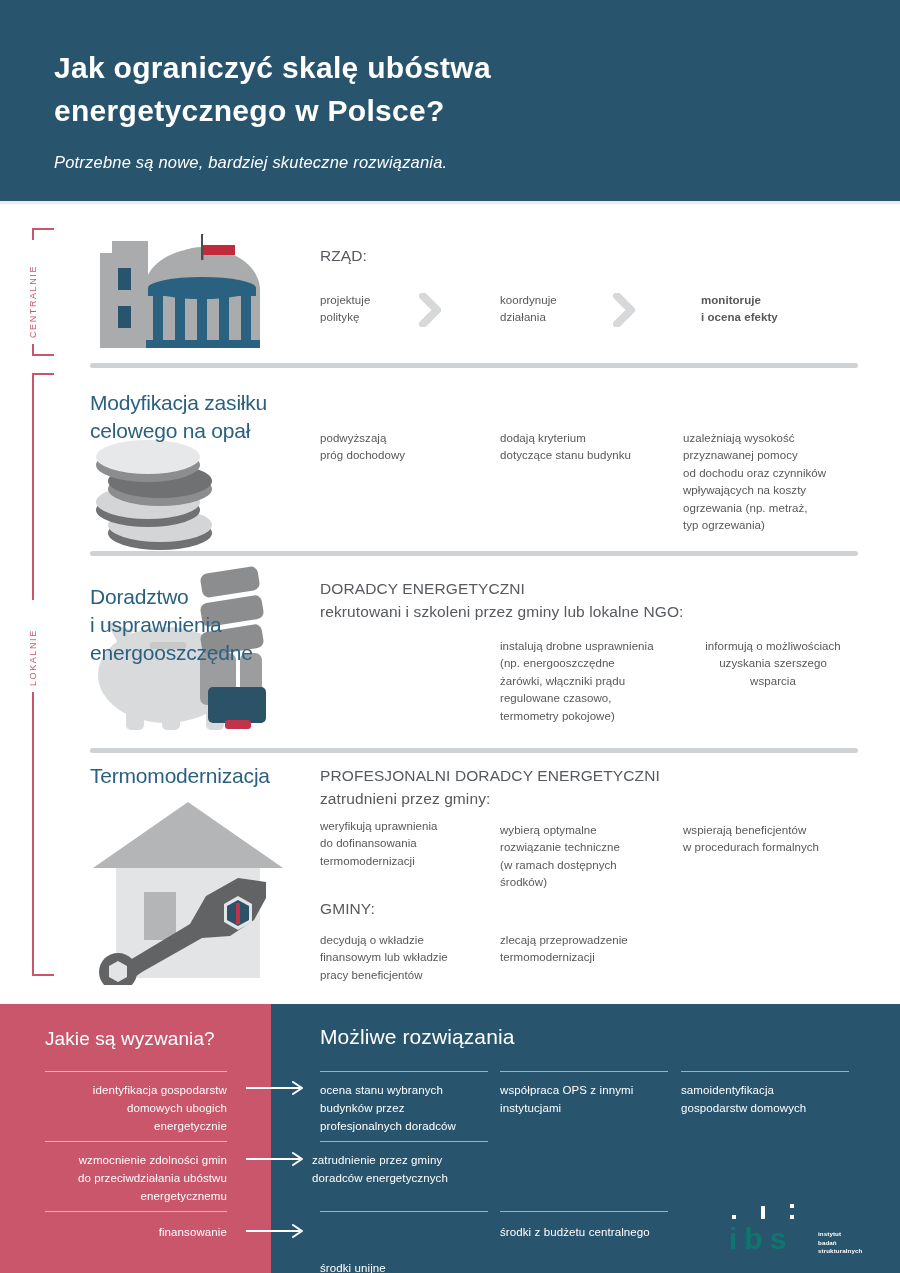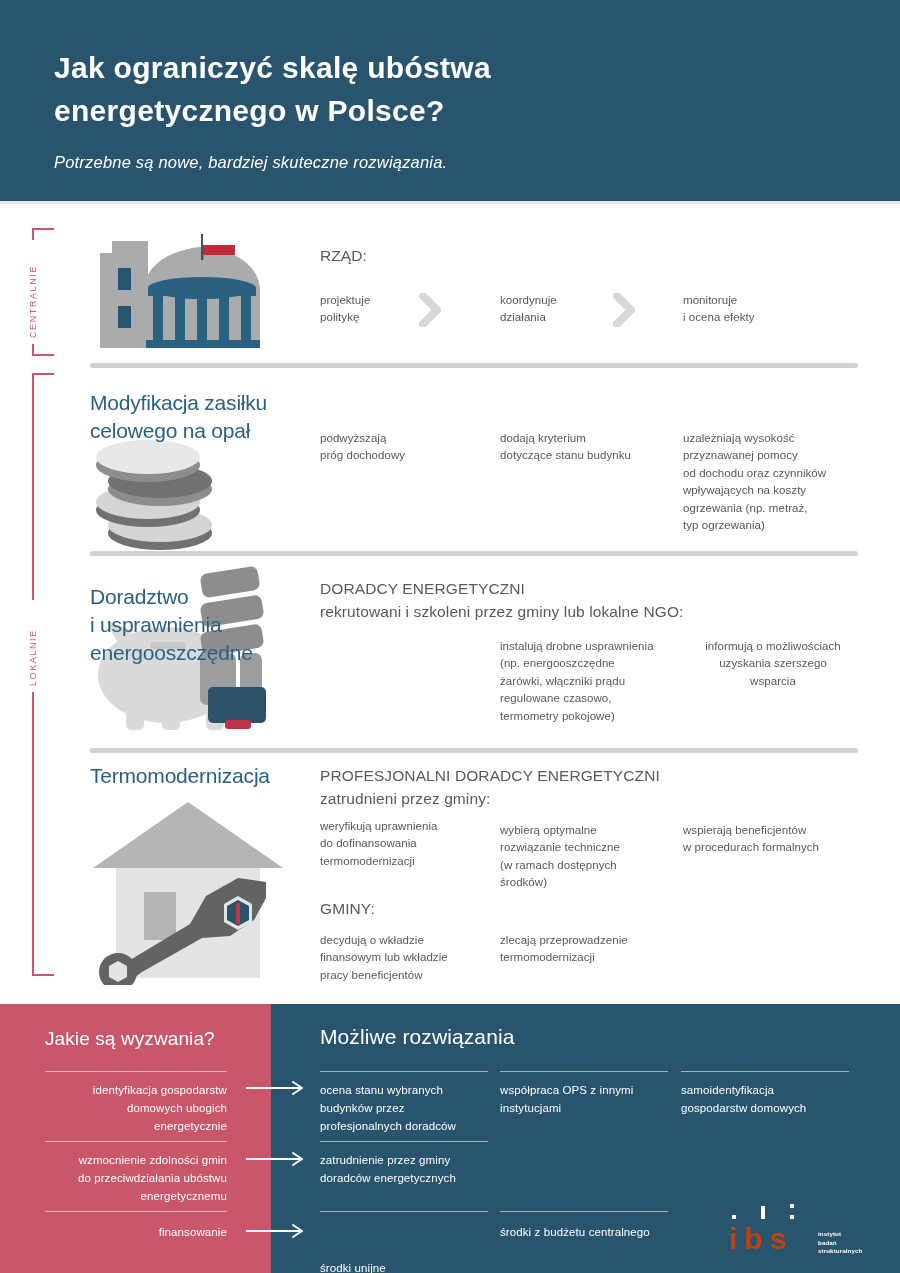--- a/index.html
+++ b/index.html
@@ -160,21 +160,21 @@
     letter-spacing: 0.1px;
   }
   .ftext.right-align { text-align: right; }
   .farrow { position: absolute; }
 
   
   .ibs { position: absolute; }
   .ibs-dots { position: absolute; }
   .ibs-word {
     position: absolute;
-    color: #c2410c;
+    color: #0f766e;
     font-size: 30px;
     font-weight: bold;
     letter-spacing: 7px;
     line-height: 1;
   }
   .ibs-tag {
     position: absolute;
     color: #ffffff;
     font-size: 6.2px;
     font-weight: bold;
@@ -235,21 +235,21 @@
       <path d="M4 3 L18 17 L4 31" fill="none" stroke="#d6d8d9" stroke-width="8" stroke-linecap="round" stroke-linejoin="round"></path>
     </svg>
   </div>
   <div class="col" style="left:500px; top:292px; width:170px; white-space:pre-line;">koordynuje
 działania</div>
   <div class="chev" style="left:613px; top:293px;">
     <svg width="22" height="34" viewBox="0 0 22 34">
       <path d="M4 3 L18 17 L4 31" fill="none" stroke="#d6d8d9" stroke-width="8" stroke-linecap="round" stroke-linejoin="round"></path>
     </svg>
   </div>
-  <div class="col" style="left:683px; top:292px; width:175px; white-space:pre-line;">monitoruje
+  <div class="col" style="left:701px; top:292px; width:175px; white-space:pre-line;font-weight:bold;">monitoruje
 i ocena efekty</div>
 
   <div class="divider" style="top:363px;"></div>
 
   <div class="sec-title" style="left:90px; top:389px; width:220px; white-space:pre-line;">Modyfikacja zasiłku
 celowego na opał</div>
 
   <div class="icon-box" style="left:90px; top:437px; width:150px; height:115px;">
     <svg width="150" height="115" viewBox="0 0 150 115">
       <ellipse cx="70" cy="96" rx="52" ry="17" fill="#6f7173"></ellipse>
@@ -391,21 +391,21 @@
         <path d="M47 1 L56 7 L47 13" stroke="#ffffff" stroke-width="2" fill="none" stroke-linecap="round" stroke-linejoin="round"></path>
       </svg>
     </div>
 
     <div class="fline" style="left:320px; top:67px; width:168px;"></div>
     <div class="ftext" style="left:320px; top:78px; width:175px; white-space:pre-line;">ocena stanu wybranych
 budynków przez
 profesjonalnych doradców</div>
 
     <div class="fline" style="left:320px; top:137px; width:168px;"></div>
-    <div class="ftext" style="left:320px; top:148px; width:175px; white-space:pre-line;">zatrudnienie przez gminy
+    <div class="ftext" style="left:312px; top:148px; width:175px; white-space:pre-line;">zatrudnienie przez gminy
 doradców energetycznych</div>
 
     <div class="fline" style="left:320px; top:207px; width:168px;"></div>
     <div class="ftext" style="left:320px; top:220px; width:175px; white-space:pre-line;margin-top:36px;">środki unijne</div>
 
     <div class="fline" style="left:500px; top:67px; width:168px;"></div>
     <div class="ftext" style="left:500px; top:78px; width:178px; white-space:pre-line;">współpraca OPS z innymi
 instytucjami</div>
 
     <div class="fline" style="left:500px; top:207px; width:168px;"></div>

